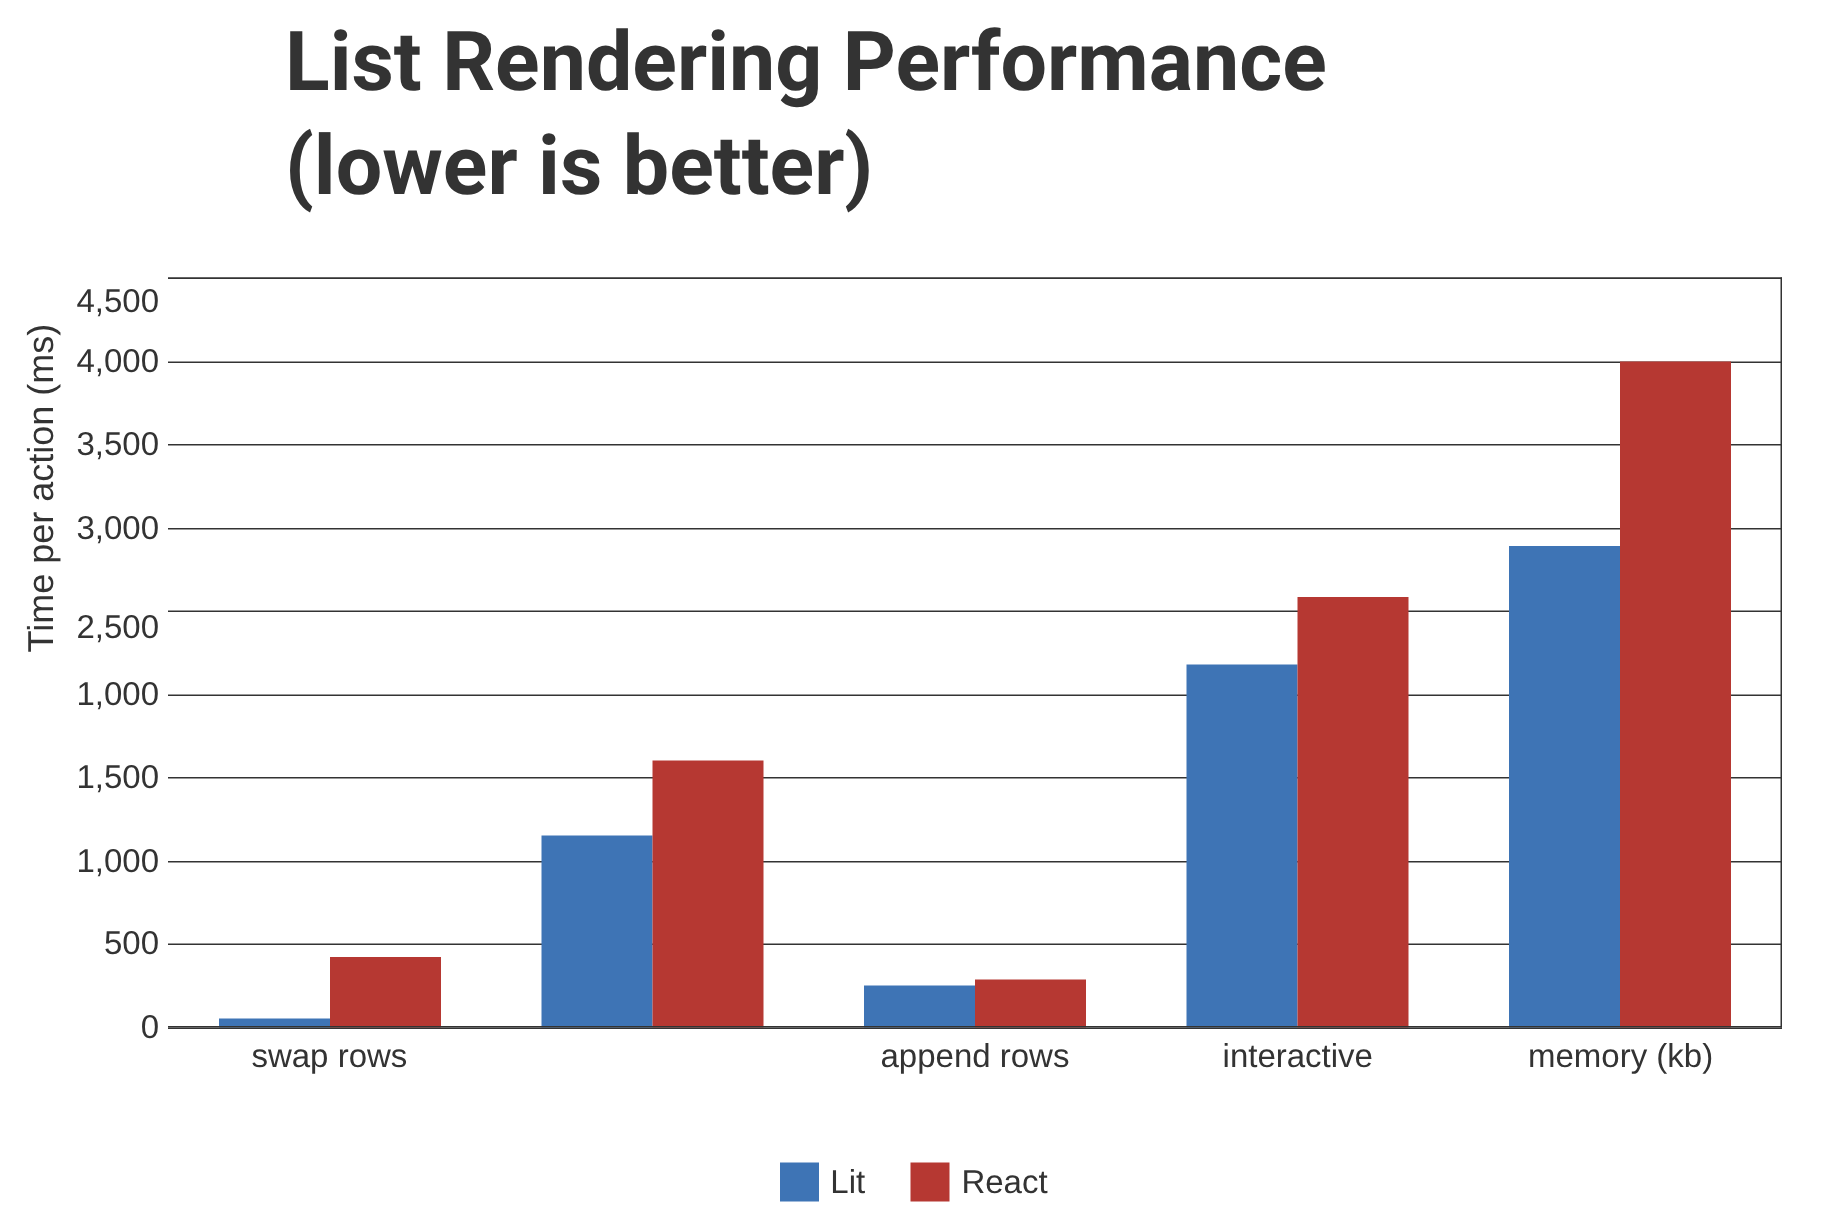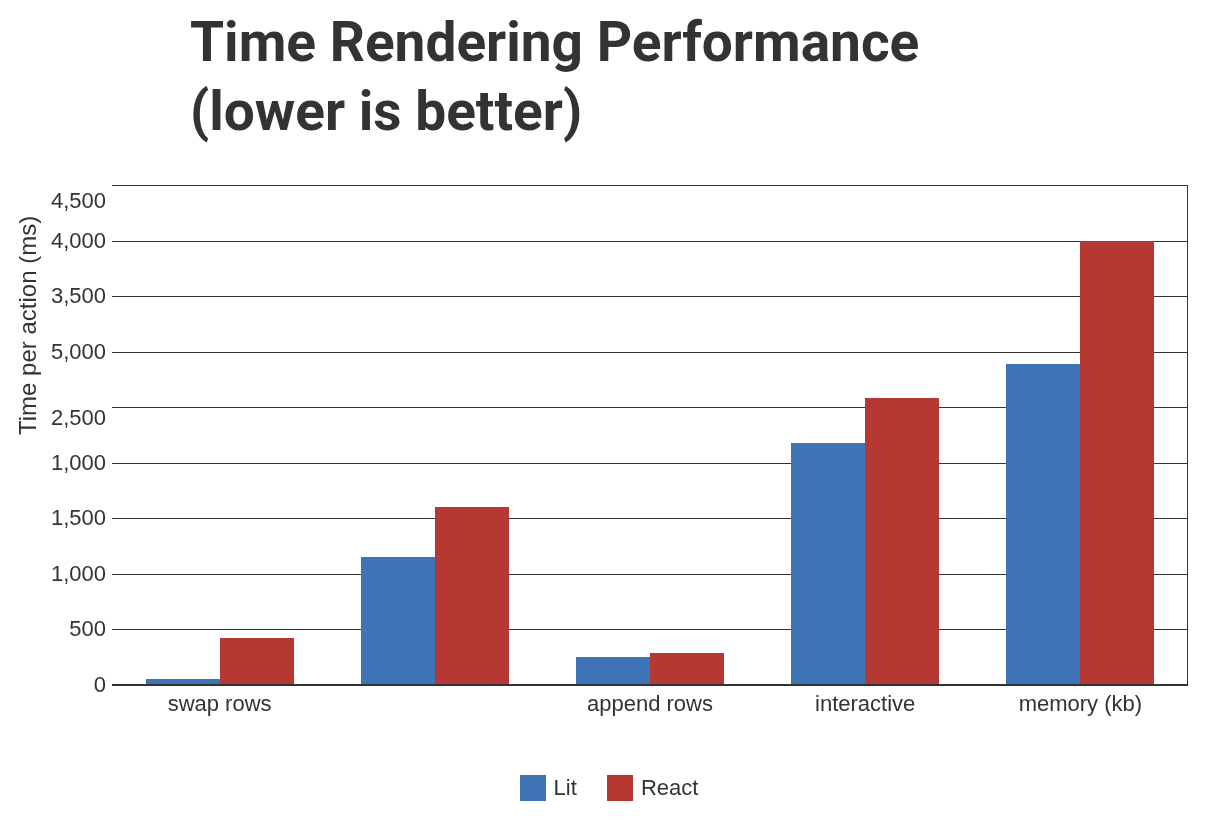--- a/index.html
+++ b/index.html
@@ -101,21 +101,21 @@
     margin-right: 8px;
     display: inline-block;
   }
   .swatch.lit   { background: #3e74b5; }
   .swatch.react { background: #b63832; }
 </style>
 </head>
 <body>
 
 <div class="title-block">
-  <div>Time Rendering Performance</div>
+  <div>List Rendering Performance</div>
   <div>(lower is better)</div>
 </div>
 
 <div class="y-axis-title">Time per action (ms)</div>
 
 <div class="chart-area">
   <div class="plot"></div>
 
   <div id="y-ticks">
       <div class="gridline" style="top: 500px;"></div>
@@ -124,21 +124,21 @@
       <div class="y-tick-label" style="top: 444.444px;">500</div>
       <div class="gridline" style="top: 388.889px;"></div>
       <div class="y-tick-label" style="top: 388.889px;">1,000</div>
       <div class="gridline" style="top: 333.333px;"></div>
       <div class="y-tick-label" style="top: 333.333px;">1,500</div>
       <div class="gridline" style="top: 277.778px;"></div>
       <div class="y-tick-label" style="top: 277.778px;">1,000</div>
       <div class="gridline" style="top: 222.222px;"></div>
       <div class="y-tick-label" style="top: 233px;">2,500</div>
       <div class="gridline" style="top: 166.667px;"></div>
-      <div class="y-tick-label" style="top: 166.667px;">5,000</div>
+      <div class="y-tick-label" style="top: 166.667px;">3,000</div>
       <div class="gridline" style="top: 111.111px;"></div>
       <div class="y-tick-label" style="top: 111.111px;">3,500</div>
       <div class="gridline" style="top: 55.5556px;"></div>
       <div class="y-tick-label" style="top: 55.5556px;">4,000</div>
       <div class="gridline" style="top: 0px;"></div>
       <div class="y-tick-label" style="top: 16px;">4,500</div>
     </div>
 
   <div id="bars">
       <div class="bar lit" style="width: 74px; height: 5.55556px; left: 33.6px;"></div>

